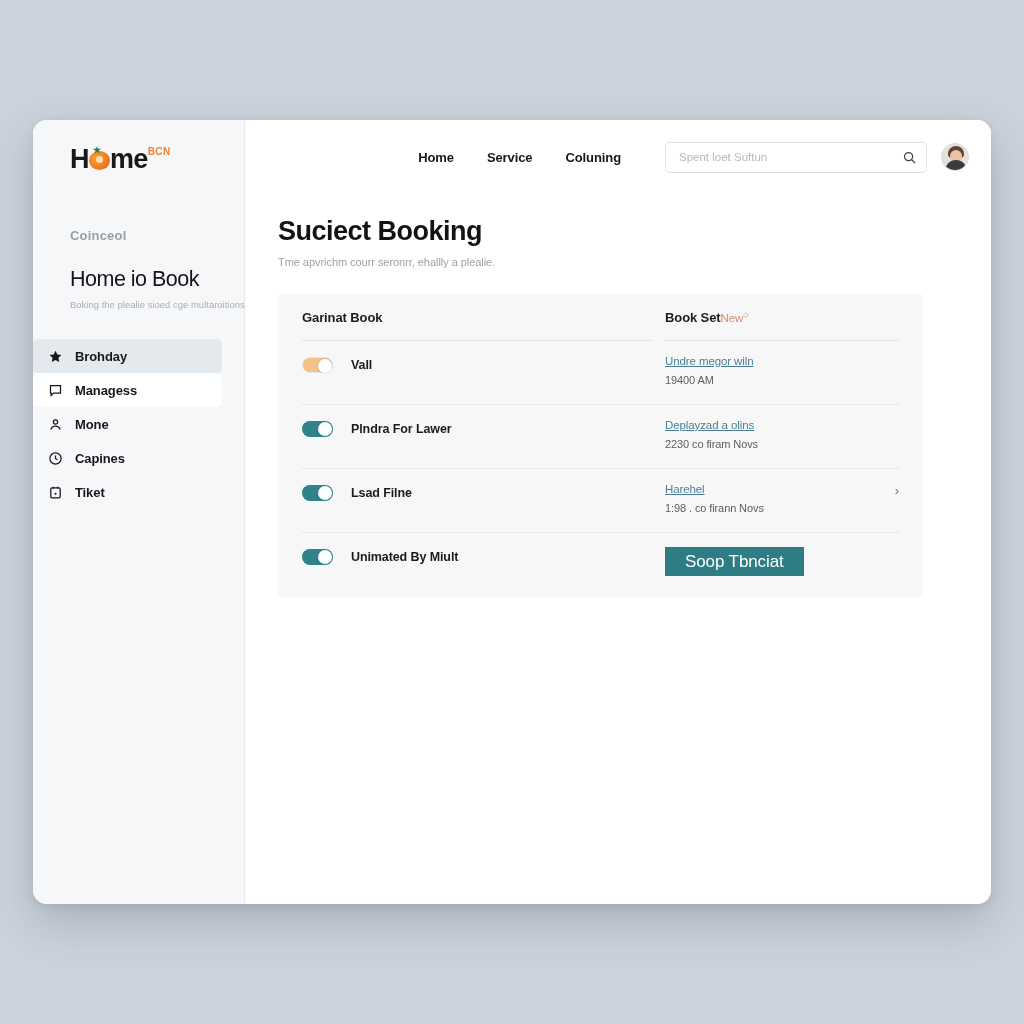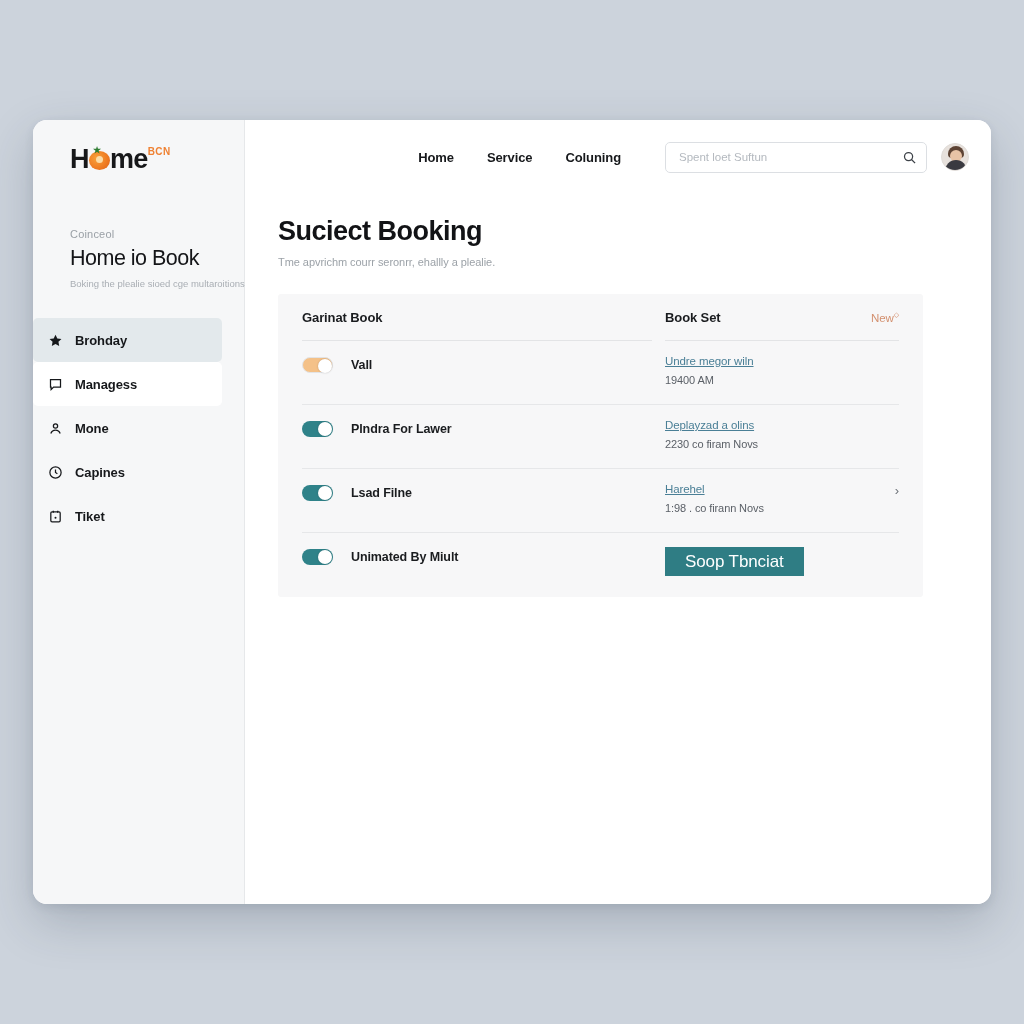--- a/index.html
+++ b/index.html
@@ -93,24 +93,25 @@
     color: #ef8234;
     align-self: flex-start;
     margin-top: 1px;
     letter-spacing: 0.4px;
   }
 
   .side-head {
     padding: 34px 20px 0 37px;
   }
   .side-eyebrow {
-    font-size: 11px;
+    font-size: 13px;
     color: #9aa0a6;
     letter-spacing: 0.2px;
-    margin-bottom: 6px;
+    margin-bottom: 24px;
+    font-weight: bold;
   }
   .side-title {
     font-size: 21.5px;
     font-weight: 400;
     color: #141518;
     letter-spacing: -0.5px;
     line-height: 1.15;
   }
   .side-sub {
     font-size: 9.5px;
@@ -121,21 +122,21 @@
   }
 
   .nav {
     margin-top: 28px;
     padding: 0 22px 0 0;
   }
   .nav-item {
     display: flex;
     align-items: center;
     gap: 12px;
-    height: 44px;
+    height: 34px;
     padding-left: 15px;
     margin: 8px 0 0 0;
     border-radius: 5px;
     cursor: pointer;
   }
   .nav-item + .nav-item { margin-top: 0px; }
   .nav-item.active { background: #e3e9ec; }
   .nav-item.plain  { background: #ffffff; }
   .nav-icon {
     width: 15px; height: 15px;
@@ -268,21 +269,20 @@
     flex: 0 0 363px;
     font-size: 13px;
     font-weight: 700;
     color: #1a1c1f;
     letter-spacing: -0.1px;
   }
   .ch-right {
     flex: 1;
     display: flex;
     align-items: center;
-    justify-content: space-between;
   }
   .ch-right .ch-label {
     font-size: 13px;
     font-weight: 700;
     color: #1a1c1f;
     letter-spacing: -0.1px;
   }
   .ch-new {
     font-size: 11.5px;
     color: #d3906f;

